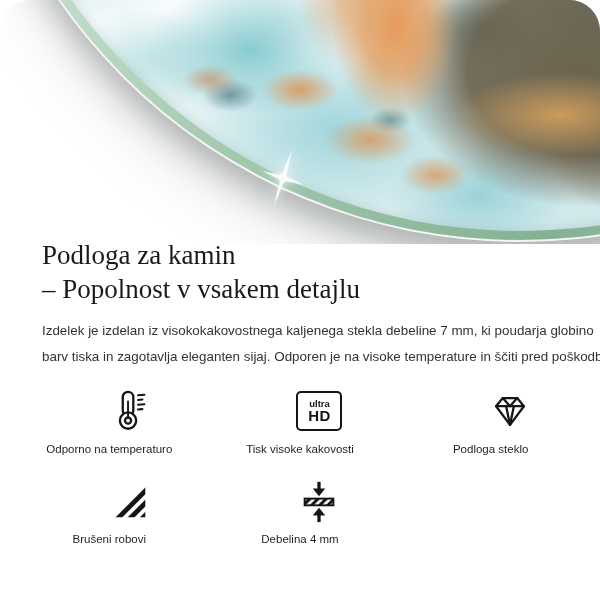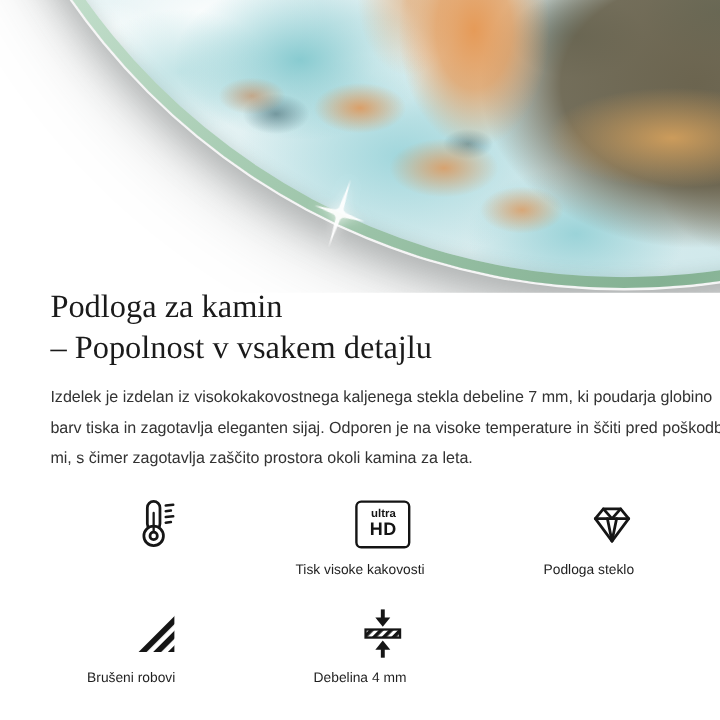--- a/index.html
+++ b/index.html
@@ -1,18 +1,18 @@
 <!DOCTYPE html>
 <html><head>
 <meta charset="utf-8">
 <style>
   html,body { margin:0; padding:0; }
   .page {
     position:relative; width:600px; height:600px; overflow:hidden;
-    background:#ffffff; font-family:"Liberation Sans", sans-serif;
+    background:#ffffff; font-family:"Liberation Sans", sans-serif;border-radius:31px;
   }
 
   
   .hero { position:relative; width:600px; height:244px; overflow:hidden; }
   .glass-disc {
     position:absolute; left:-40px; top:-880px; width:1120px; height:1120px;
     border-radius:50%;
     background:linear-gradient(125deg,#f2f9f4 0%,#d4eadb 28%,#a3c9af 52%,#84b193 72%,#a9cdb5 90%,#cfe5d6 100%);
     box-shadow:0 0 0 2px rgba(255,255,255,.85),
                0 16px 28px rgba(90,95,95,.35),
@@ -88,40 +88,40 @@
   <div class="content">
 
     <h1 class="title">
       <span>Podloga za kamin</span>
       <span>– Popolnost v vsakem detajlu</span>
     </h1>
 
     <p class="desc">
       <span>Izdelek je izdelan iz visokokakovostnega kaljenega stekla debeline 7 mm, ki poudarja globino</span>
       <span>barv tiska in zagotavlja eleganten sijaj. Odporen je na visoke temperature in ščiti pred poškodba-</span>
-      <span>mi, s čimer zagotavlja zaščito prostora okoli kamina za leta.</span>
     </p>
 
     <div class="features">
 
       <div class="feature">
         <div class="icon-box">
           <svg width="46" height="46" viewBox="0 0 48 48">
             <g class="icon-stroke">
               <rect x="17.5" y="4" width="11" height="25" rx="5.5"></rect>
               <circle cx="23" cy="34" r="8.5" fill="#ffffff"></circle>
               <line x1="23" y1="14" x2="23" y2="30.5" stroke-width="2"></line>
               <circle cx="23" cy="34" r="3.2"></circle>
               <line x1="33.5" y1="7.5" x2="40" y2="7" stroke-width="2.2"></line>
               <line x1="33.5" y1="12.5" x2="38" y2="12" stroke-width="2.2"></line>
               <line x1="33.5" y1="17.5" x2="40" y2="17" stroke-width="2.2"></line>
               <line x1="33.5" y1="22.5" x2="38" y2="22" stroke-width="2.2"></line>
             </g>
           </svg>
         </div>
+        <div class="feature-label">Odporno na temperaturo</div>
       </div>
 
       <div class="feature">
         <div class="icon-box">
           <div class="hd-box">
             <div class="hd-top">ultra</div>
             <div class="hd-bottom">HD</div>
           </div>
         </div>
         <div class="feature-label">Tisk visoke kakovosti</div>

